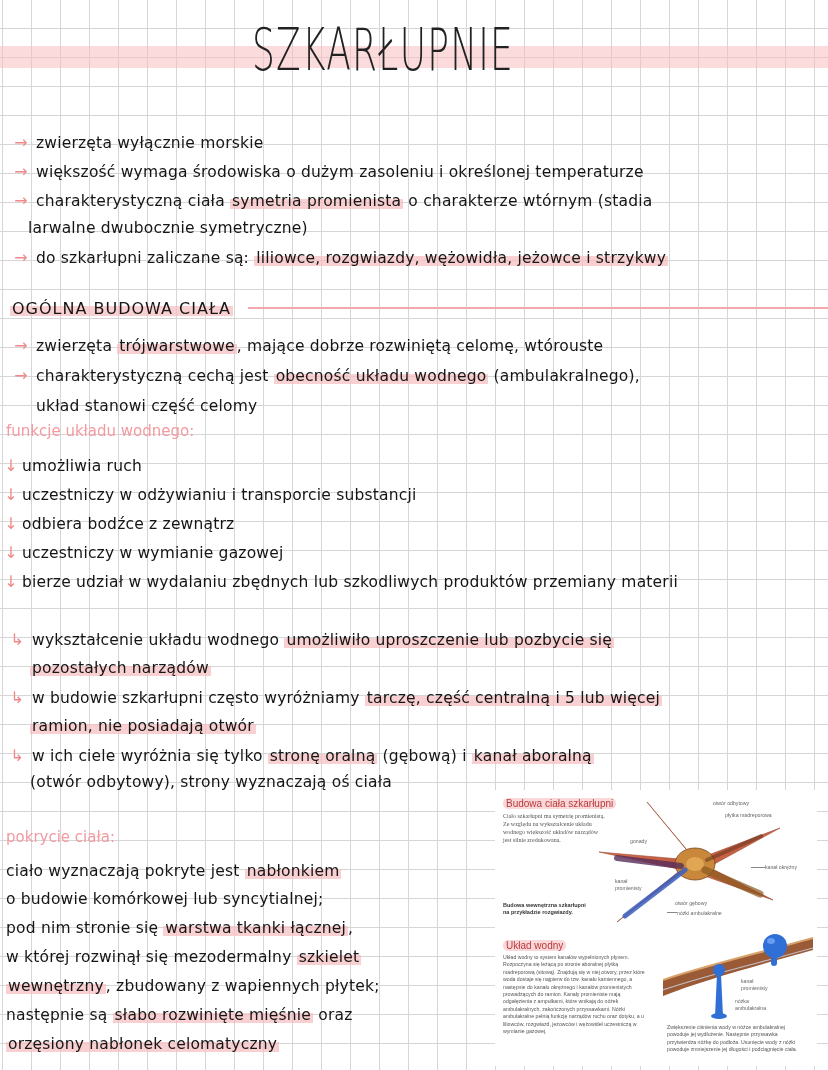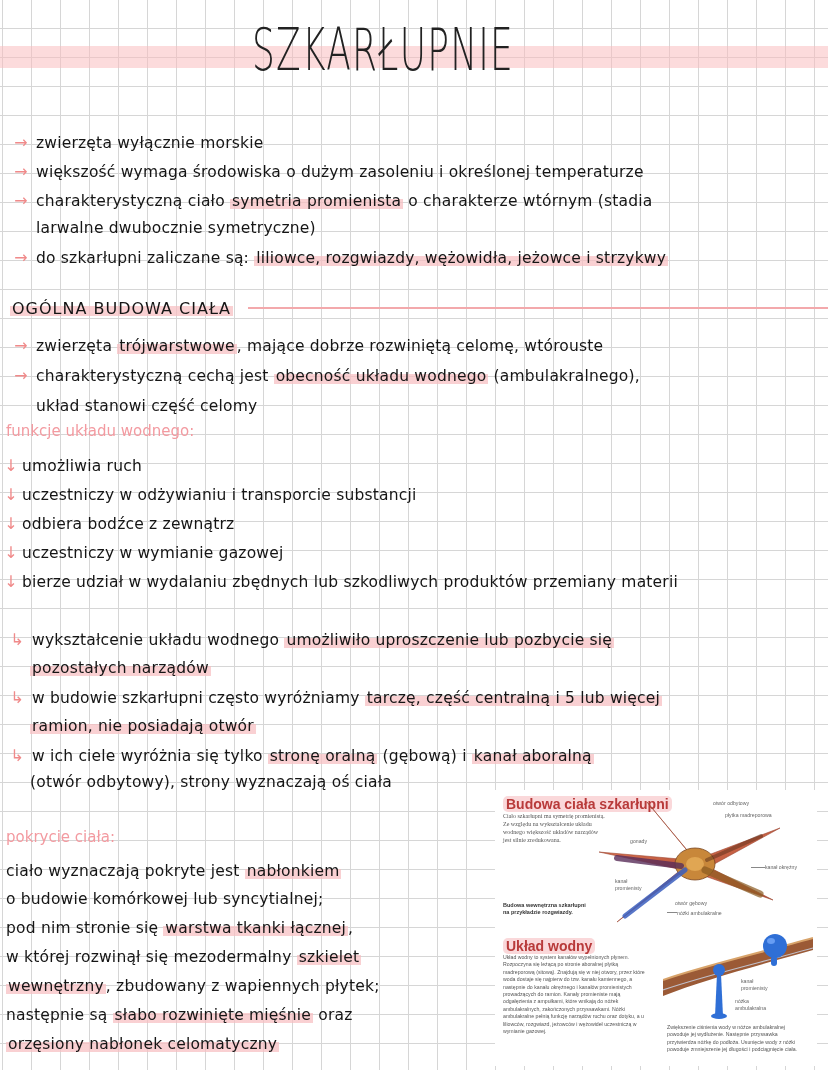--- a/index.html
+++ b/index.html
@@ -50,22 +50,22 @@
       background: #f3a9ac;
     }
     .sub-title {
       position: absolute; left: 6px; font-size: 15px; line-height: 22px; color: #f39aa0;
     }
     .inset {
       position: absolute; left: 495px; top: 790px; width: 322px; height: 276px;
       background: #ffffff;
     }
     .inset .h {
-      position: absolute; font-family: "Liberation Sans", sans-serif; font-weight: bold;
-      color: #b83a3a; font-size: 14px; line-height: 12px;
+      position: absolute; font-family: "Liberation Sans", sans-serif; font-weight: normal;
+      color: #b83a3a; font-size: 10px; line-height: 12px;
     }
     .inset .h span { background: rgba(247, 190, 193, 0.6); padding: 0 3px; border-radius: 5px; }
     .inset .p {
       position: absolute; font-family: "Liberation Serif", serif;
       color: #555; font-size: 6px; line-height: 8px;
     }
     .inset .ps {
       position: absolute; font-family: "Liberation Sans", sans-serif;
       color: #555; font-size: 5.2px; line-height: 7.4px;
     }
@@ -85,23 +85,23 @@
 <div class="title-band"></div>
 <div class="title">SZKARŁUPNIE</div>
 
 <div class="line" style="top:127px;left:10px">
   <span class="mk">→</span><span>zwierzęta wyłącznie morskie</span>
 </div>
 <div class="line" style="top:156px;left:10px">
   <span class="mk">→</span><span>większość wymaga środowiska o dużym zasoleniu i określonej temperaturze</span>
 </div>
 <div class="line" style="top:185px;left:10px">
-  <span class="mk">→</span><span>charakterystyczną ciało </span><span class="hl">symetria promienista</span><span> o charakterze wtórnym (stadia</span>
-</div>
-<div class="line" style="top:212px;left:36px">
+  <span class="mk">→</span><span>charakterystyczną ciała </span><span class="hl">symetria promienista</span><span> o charakterze wtórnym (stadia</span>
+</div>
+<div class="line" style="top:212px;left:28px">
   <span>larwalne dwubocznie symetryczne)</span>
 </div>
 <div class="line" style="top:242px;left:10px">
   <span class="mk">→</span><span>do szkarłupni zaliczane są: </span><span class="hl">liliowce, rozgwiazdy, wężowidła, jeżowce i strzykwy</span>
 </div>
 
 <div class="section-title"><span class="hl">OGÓLNA BUDOWA CIAŁA</span></div>
 <div class="section-rule"></div>
 
 <div class="line" style="top:330px;left:10px">

